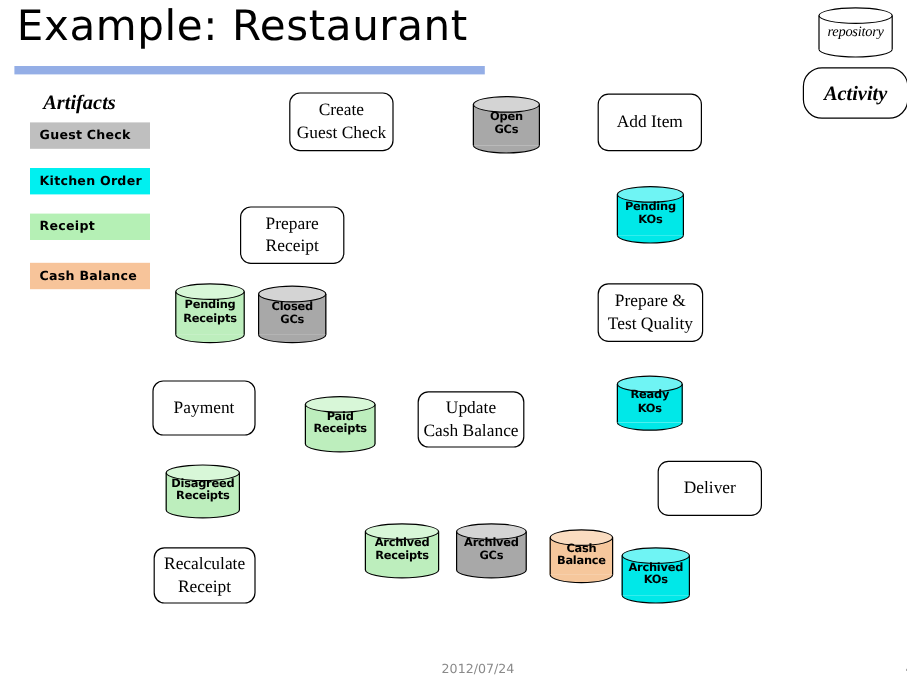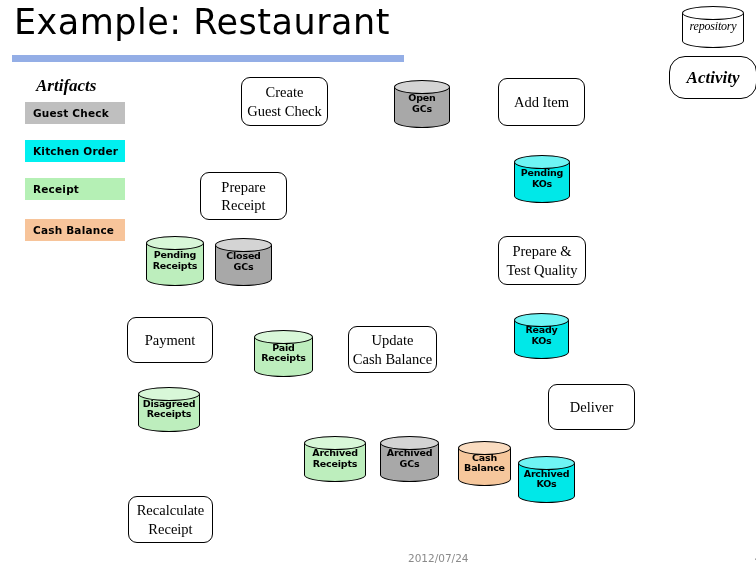--- a/index.html
+++ b/index.html
@@ -167,21 +167,21 @@
 
   
   .footer-text {
     position: absolute;
     bottom: 12px;
     font-family: "DejaVu Sans", sans-serif;
     font-size: 10.5px;
     color: #8a8a8a;
   }
   #footer-left  { left: 14px; }
-  #footer-mid   { left: 368px; margin-left: 40px; }
+  #footer-mid   { left: 368px; }
   #footer-right { right: 14px; }
 </style>
 </head>
 <body>
 
 <div class="slide">
 
   <div class="slide-title">Example: Restaurant</div>
   <div class="title-rule"></div>
 
@@ -228,21 +228,21 @@
       </div>
       <div class="activity" style="left: 127px; top: 317px; width: 86px; height: 46px;">
         <div>Payment</div>
       </div>
       <div class="activity" style="left: 348px; top: 326px; width: 89px; height: 47px;">
         <div>Update<br>Cash Balance</div>
       </div>
       <div class="activity" style="left: 509px; top: 384px; width: 87px; height: 46px; margin-left: 39px;">
         <div>Deliver</div>
       </div>
-      <div class="activity" style="left: 128px; top: 456px; width: 85px; height: 47px; margin-top: 40px;">
+      <div class="activity" style="left: 128px; top: 456px; width: 85px; height: 47px;">
         <div>Recalculate<br>Receipt</div>
       </div>
     </div>
   <div id="repositories-layer">
       <div class="cylinder" style="left: 394px; top: 80px; width: 56px; height: 48px; --cyl-top: #d4d4d4; --cyl-body: #a8a8a8;">
         <div class="cyl-body"></div>
         <div class="cyl-bottom"></div>
         <div class="cyl-top"></div>
         <div class="cyl-label">Open<br>GCs</div>
       </div>

